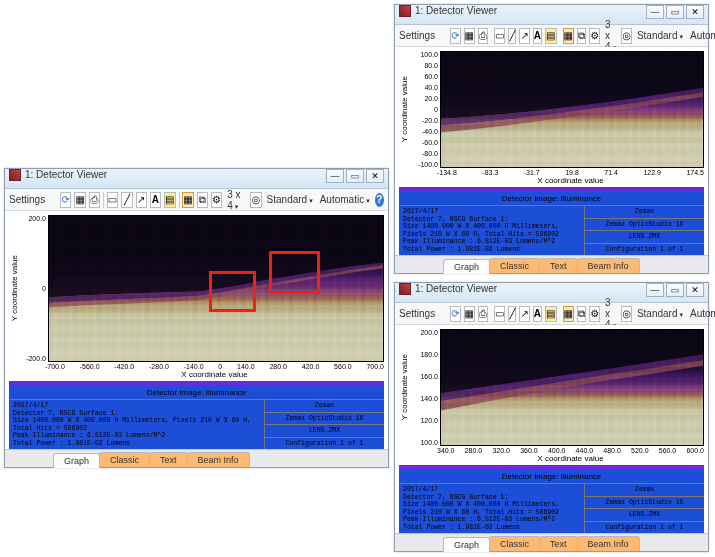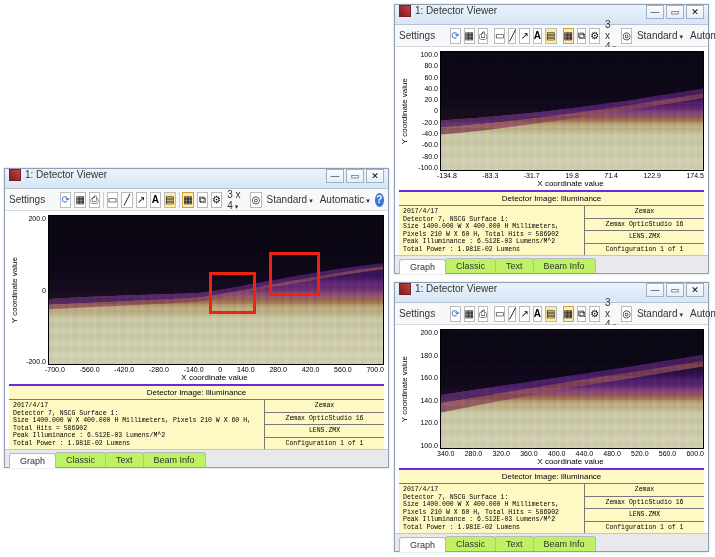--- a/index.html
+++ b/index.html
@@ -102,50 +102,50 @@
       repeating-linear-gradient(90deg, rgba(100,50,150,0.06) 0 6px, rgba(150,180,60,0.05) 6px 12px),
       repeating-linear-gradient(90deg, rgba(0,0,0,0.04) 0 4px, rgba(255,255,255,0.03) 4px 8px);
     mix-blend-mode: overlay;
   }
   .chart svg.curve { position:absolute; inset:0; width:100%; height:100%; }
 
   .redbox { position:absolute; border:3px solid #e21; }
 
   
   .status {
-    border-top: 2px solid #6d28d9;
-    background:#fef9c3;
+    border-top: 5px solid #6d28d9;
+    background:#1d4ed8;
     font-size: 6.5px;
     line-height: 1.15;
     color:#000;
     font-family: "Courier New", monospace;
   }
   .status .hdr { text-align:center; font-family: "Segoe UI", sans-serif; font-size:8px; border-bottom:1px solid #777; padding:2px 0; }
   .status .cols { display:flex; }
   .status .left { flex:1; padding:2px 4px; }
   .status .right { width:120px; border-left:1px solid #777; display:flex; flex-direction:column; }
   .status .right > div { flex:1; display:flex; align-items:center; justify-content:center; font-family:"Courier New",monospace; font-size:6.5px; border-bottom:1px solid #777;}
   .status .right > div:last-child { border-bottom:none; }
 
   
   .tabs {
     height:18px; display:flex; align-items:flex-end;
     background:#e7e9ec; border-top:1px solid #c2c6cb; padding-left:4px; gap:0;
   }
   .tab {
     padding:2px 10px;
     font-size:9px;
-    background:#bef264;
+    background:#fdba74;
     border:1px solid #b5bac0;
     border-bottom:none;
     border-radius:3px 3px 0 0;
     color:#333;
     margin-right:-1px;
   }
-  .tab.active { background:#fdfdfd; font-weight:normal; position:relative; top:1px; }
+  .tab.active { background:#fdfdfd; font-weight:normal; position:relative; top:1px;margin-left:44px; }
 
   
   #winA { left:4px; top:168px; width:385px; height:300px; }
   #winB { left:394px; top:4px;   width:315px; height:270px; }
   #winC { left:394px; top:282px; width:315px; height:270px; }
 
   
   #winA .yticks { width:28px; height:100%; }
   #winB .yticks, #winC .yticks { width:30px; height:100%; }
 

